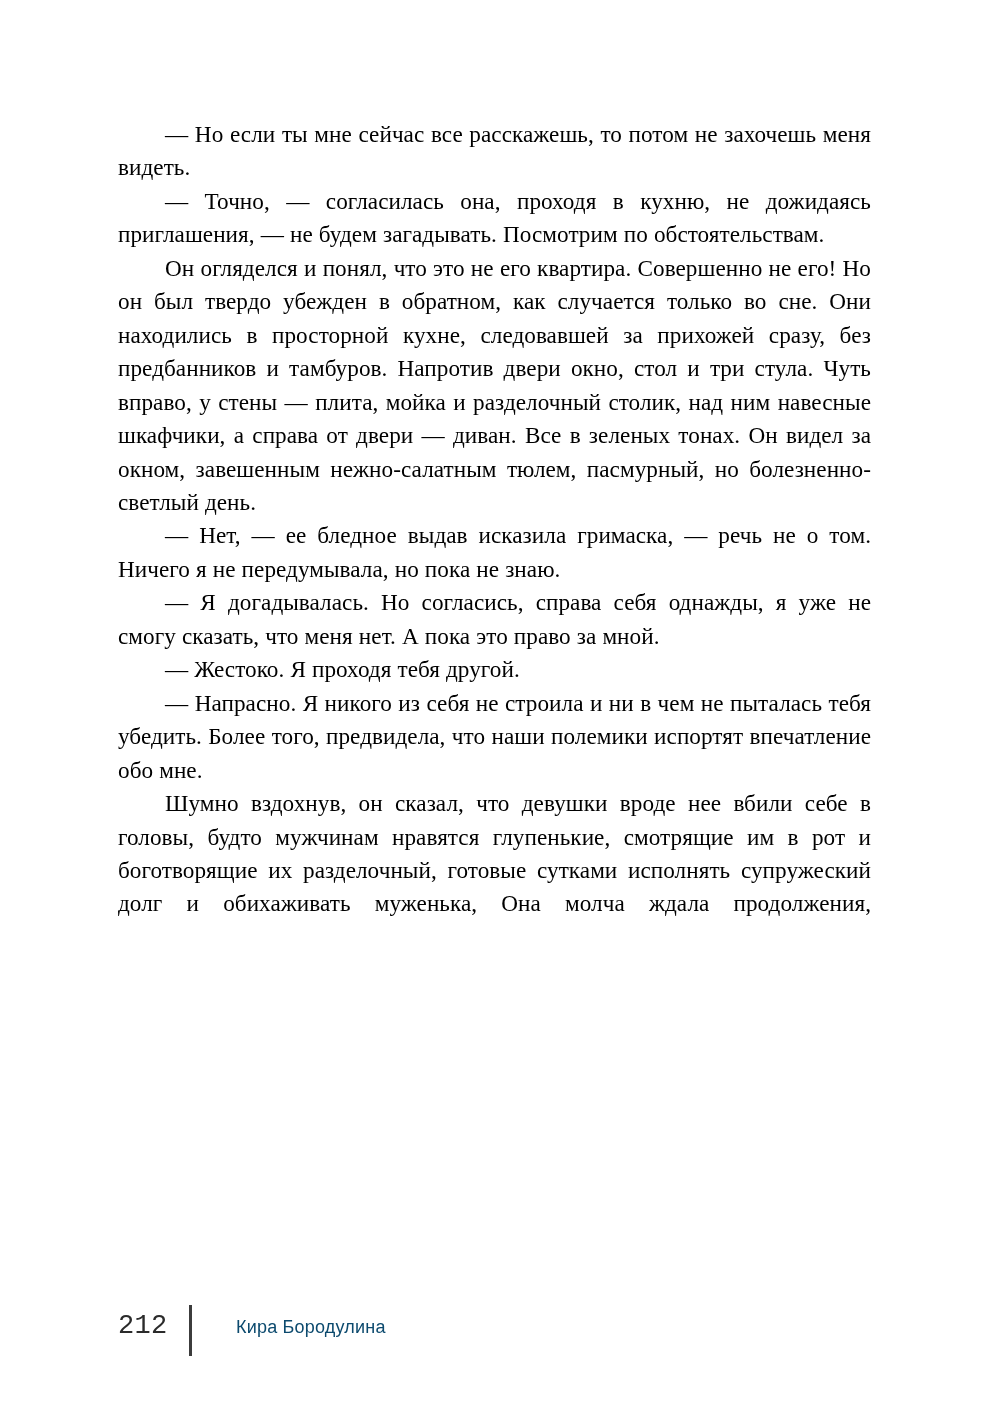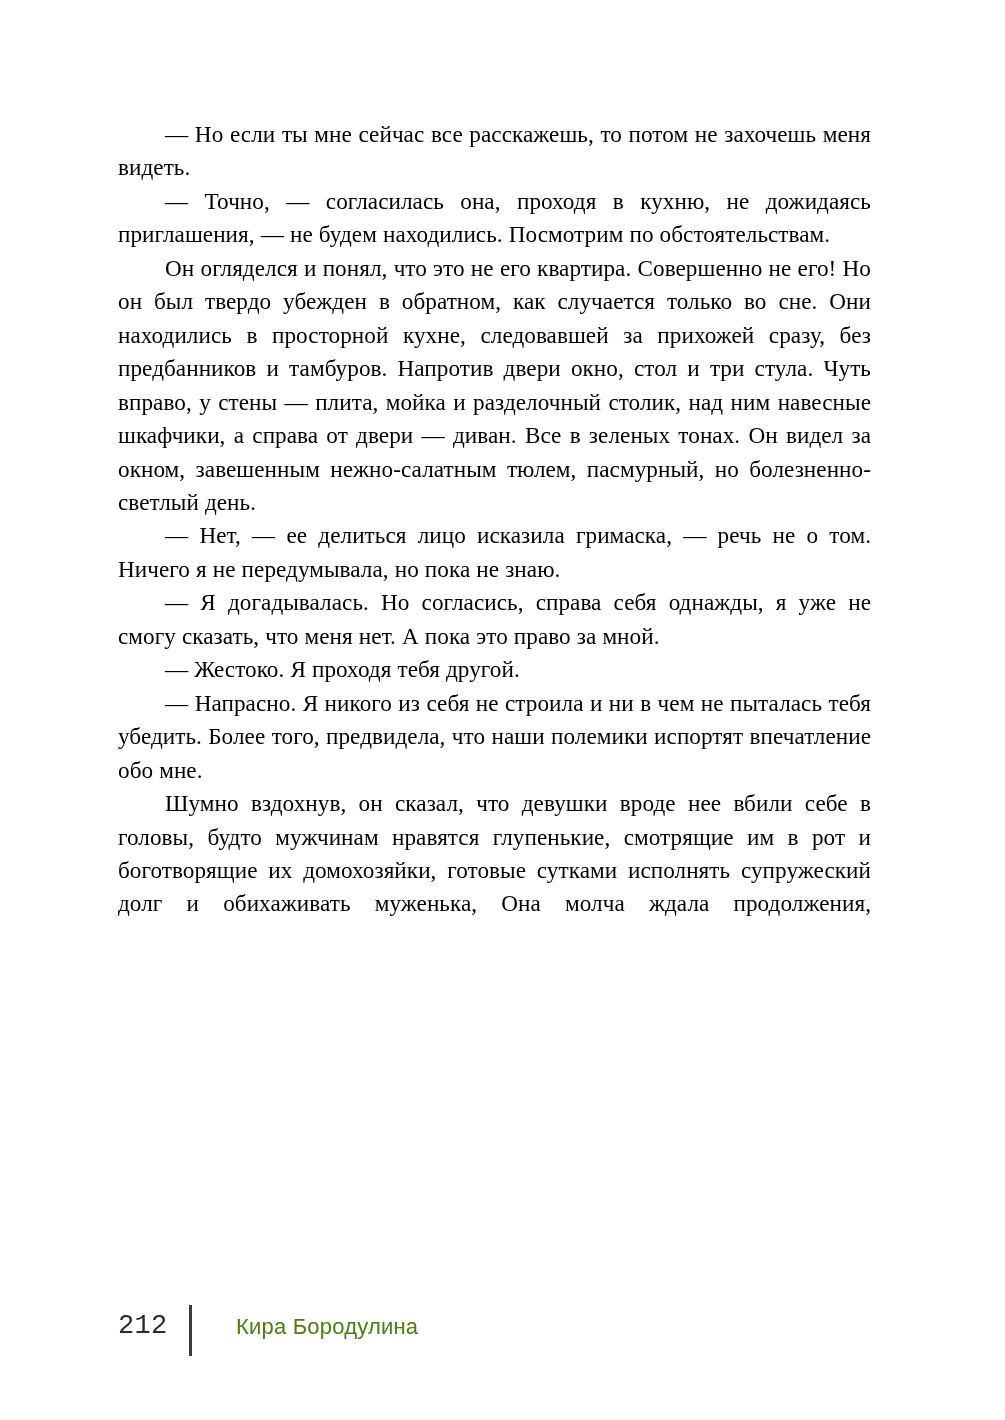--- a/index.html
+++ b/index.html
@@ -82,41 +82,41 @@
     width: 2.6px;
     height: 51px;
     background: #3c3c3c;
   }
 
   .running-head {
     position: absolute;
     left: 236px;
     top: 13px;
     font-family: "Liberation Sans", "DejaVu Sans", sans-serif;
-    font-size: 22px;
+    font-size: 18px;
     line-height: 28px;
-    color: #4d7c0f;
+    color: #0c4a6e;
     letter-spacing: 0.2px;
     white-space: nowrap;
   }
 </style>
 </head>
 <body>
 
 <div class="page">
 
   <div class="text-column">
     <p class="para">— Но если ты мне сейчас все расскажешь, то потом не захочешь меня видеть.</p>
-    <p class="para">— Точно, — согласилась она, проходя в кухню, не дожидаясь приглашения, — не будем находились. Посмотрим по обстоятельствам.</p>
+    <p class="para">— Точно, — согласилась она, проходя в кухню, не дожидаясь приглашения, — не будем загадывать. Посмотрим по обстоятельствам.</p>
     <p class="para">Он огляделся и понял, что это не его квартира. Совершенно не его! Но он был твердо убежден в обратном, как случается только во сне. Они находились в просторной кухне, следовавшей за прихожей сразу, без предбанников и тамбуров. Напротив двери окно, стол и три стула. Чуть вправо, у стены — плита, мойка и разделочный столик, над ним навесные шкафчики, а справа от двери — диван. Все в зеленых тонах. Он видел за окном, завешенным нежно-салатным тюлем, пасмурный, но болезненно-светлый день.</p>
-    <p class="para">— Нет, — ее делиться лицо исказила гримаска, — речь не о том. Ничего я не передумывала, но пока не знаю.</p>
+    <p class="para">— Нет, — ее бледное выдав исказила гримаска, — речь не о том. Ничего я не передумывала, но пока не знаю.</p>
     <p class="para">— Я догадывалась. Но согласись, справа себя однажды, я уже не смогу сказать, что меня нет. А пока это право за мной.</p>
     <p class="para">— Жестоко. Я проходя тебя другой.</p>
     <p class="para">— Напрасно. Я никого из себя не строила и ни в чем не пыталась тебя убедить. Более того, предвидела, что наши полемики испортят впечатление обо мне.</p>
-    <p class="para flush-last">Шумно вздохнув, он сказал, что девушки вроде нее вбили себе в головы, будто мужчинам нравятся глупенькие, смотрящие им в рот и боготворящие их домохозяйки, готовые сутками исполнять супружеский долг и обихаживать муженька, Она молча ждала продолжения,</p>
+    <p class="para flush-last">Шумно вздохнув, он сказал, что девушки вроде нее вбили себе в головы, будто мужчинам нравятся глупенькие, смотрящие им в рот и боготворящие их разделочный, готовые сутками исполнять супружеский долг и обихаживать муженька, Она молча ждала продолжения,</p>
   </div>
 
   <div class="footer">
     <div class="folio">212</div>
     <div class="footer-rule"></div>
     <div class="running-head">Кира Бородулина</div>
   </div>
 
 </div>
 

